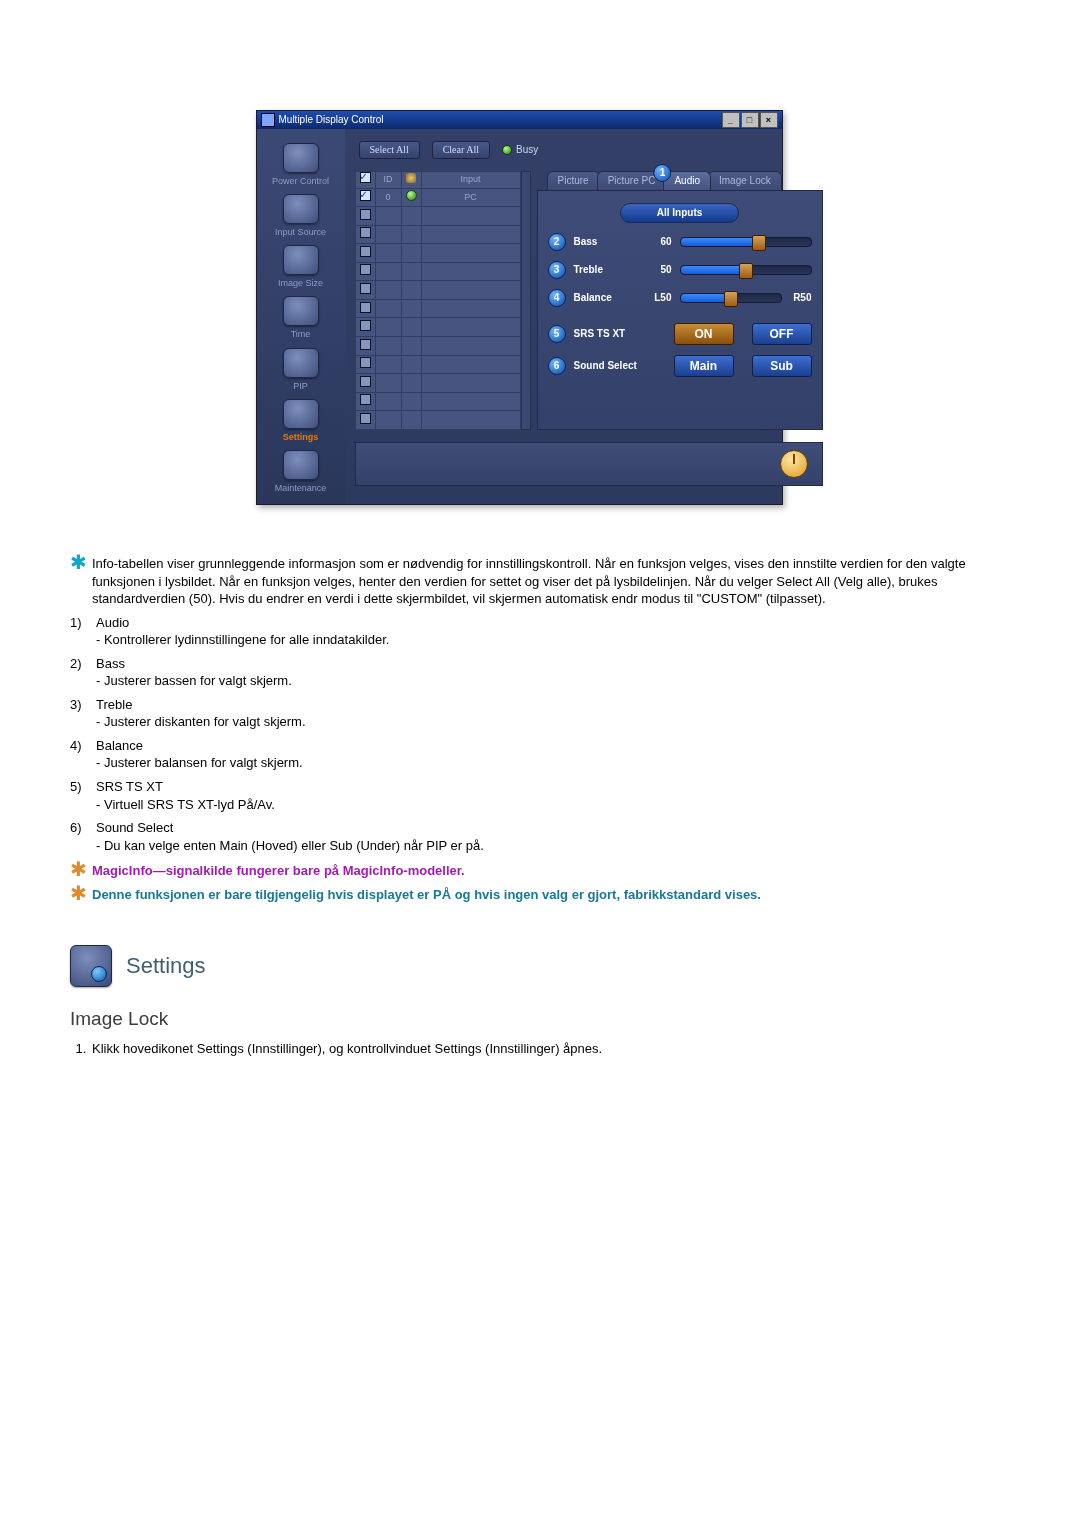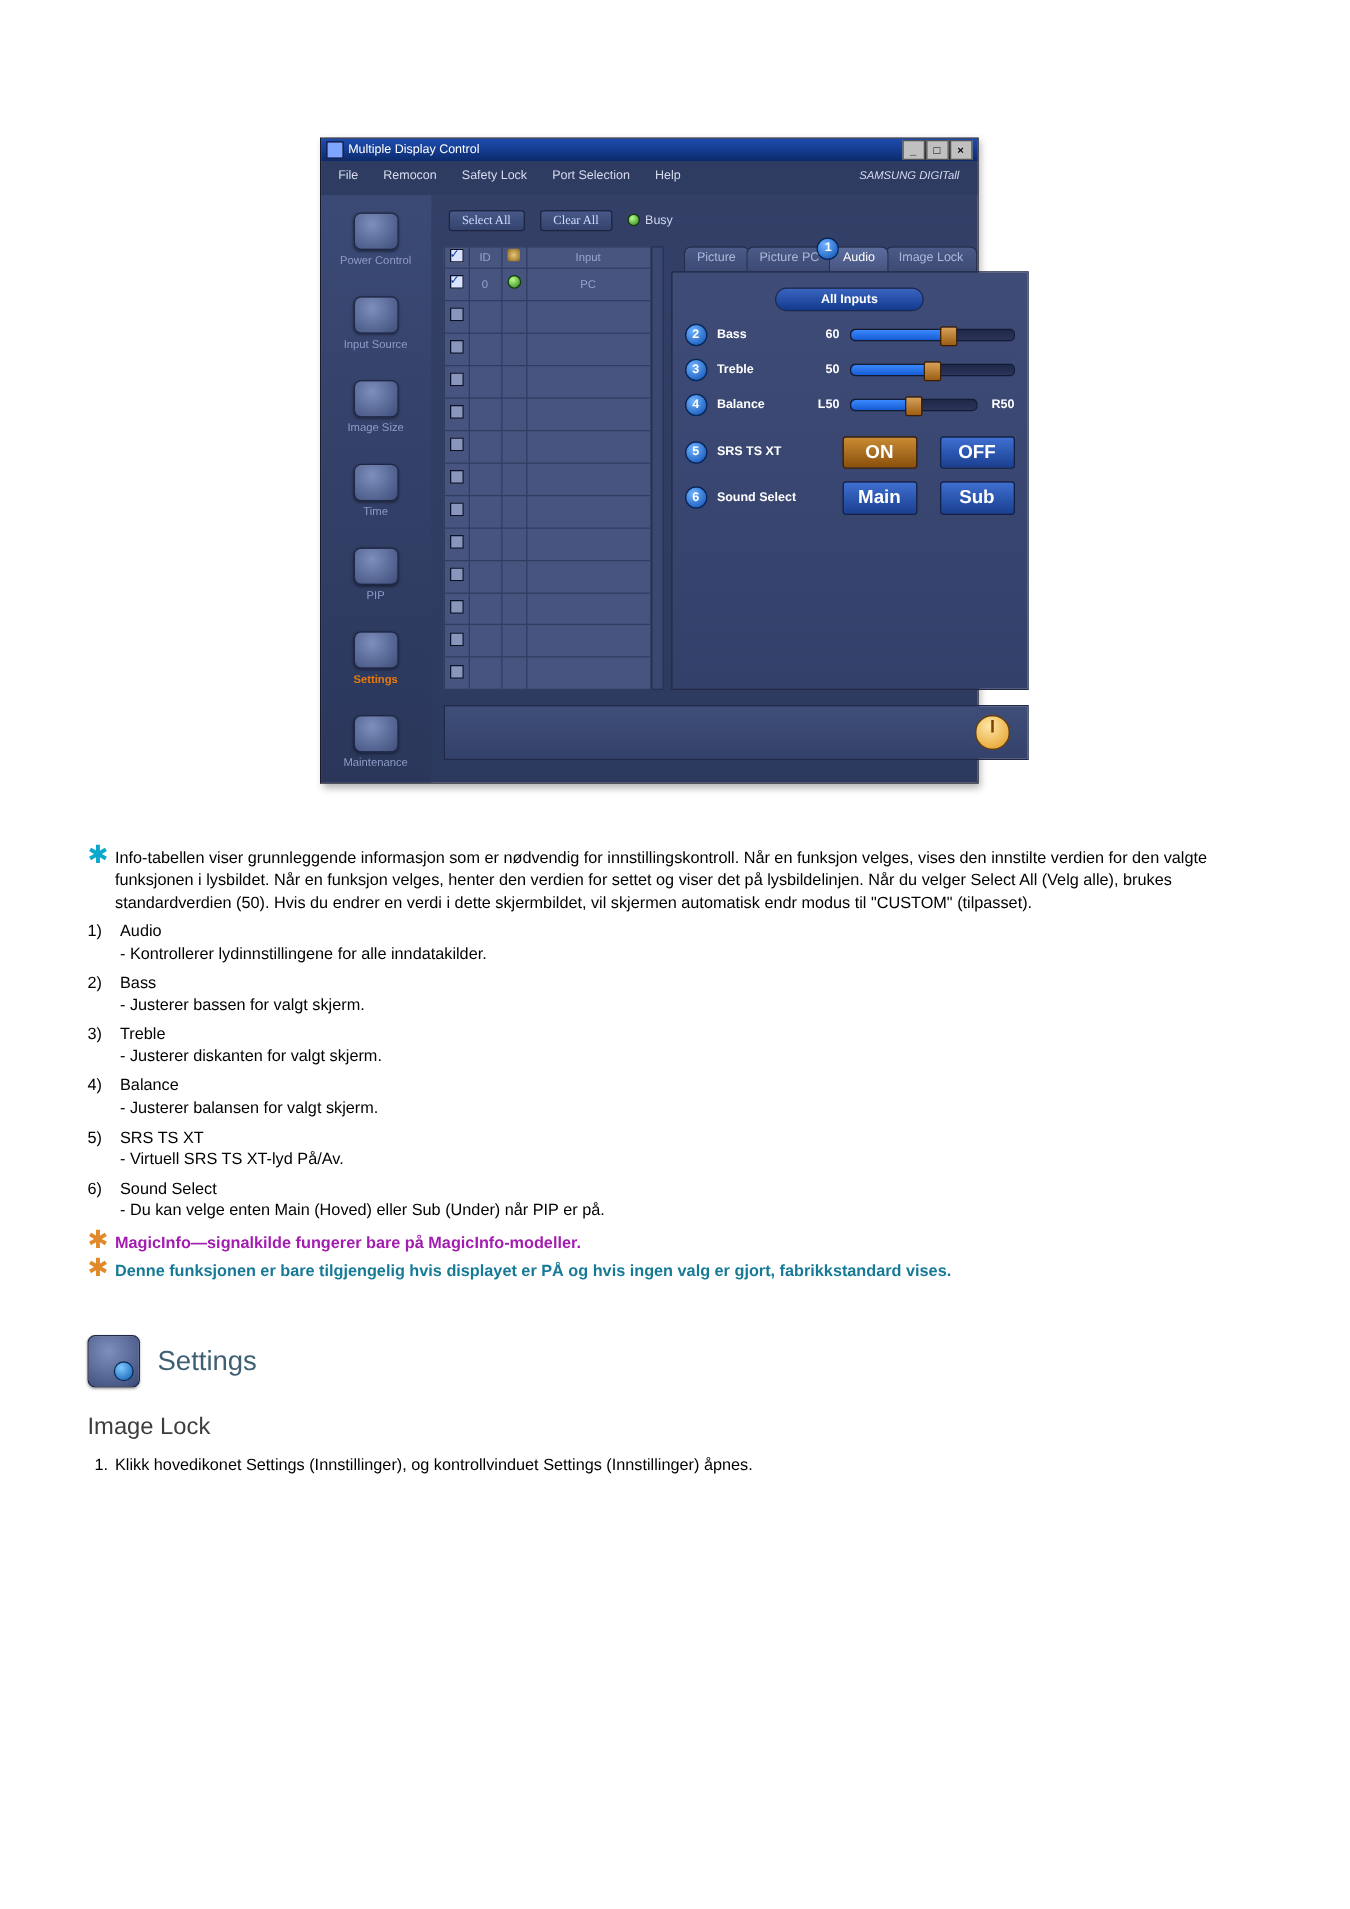--- a/index.html
+++ b/index.html
@@ -33,21 +33,21 @@
   .tb-ctrls { display:flex; gap:1px; }
   .tb-ctrls div { width:16px; height:14px; background:#c0c0c0; border:1px solid #555;
     color:#000; display:flex; align-items:center; justify-content:center; font-size:9px;
     font-weight:bold; }
   .menubar { display:flex; gap:0; padding: 3px 4px 6px 4px; background:#2f3c61; }
   .menubar span { padding: 2px 10px; color:#d6dbee; }
   .brand { margin-left:auto; font-style:italic; color:#9aa4cc; font-size:9px; padding-top:2px; }
 
   .body { display:flex; }
   .sidebar { width:90px; padding:14px 4px 10px 4px; display:flex; flex-direction:column;
-    align-items:center; gap:23px; background:linear-gradient(#3b4a75,#2a365a); }
+    align-items:center; gap:7px; background:linear-gradient(#3b4a75,#2a365a); }
   .side-item { width:80px; display:flex; flex-direction:column; align-items:center; gap:2px;
     color:#8f9cc6; font-size:9px; }
   .side-item.active { color:#e67a0e; font-weight:bold; }
   .side-icon { width:34px; height:28px; border-radius:6px;
     background: radial-gradient(circle at 40% 30%, #7e8fbd, #3e4d7a);
     border:1px solid #1f2744; box-shadow: 0 1px 2px rgba(0,0,0,.4); }
 
   .mainarea { flex:1; padding:10px 10px 18px 10px; display:flex; flex-direction:column; gap:6px; }
   .toolbar-row { display:flex; align-items:center; gap:12px; padding:2px 0 6px 4px; }
   .tbtn { padding:1px 10px; font-size:10px; color:#d3dcff; border:1px solid #1c2442;
@@ -103,21 +103,21 @@
   .slider { flex:1; height:8px; border-radius:4px; position:relative;
     background:linear-gradient(#1e2948,#2b3459); border:1px solid #131a33; }
   .slider .fill { position:absolute; left:0; top:0; bottom:0; border-radius:4px;
     background:linear-gradient(#3b89ff,#165dd4); }
   .slider .thumb { position:absolute; top:-3px; width:12px; height:14px;
     background:linear-gradient(#d8a15a,#9c5e12); border:1px solid #3d1f00; border-radius:2px;
     transform:translateX(-50%); }
   .end-label { width:22px; color:#fff; font-weight:bold; font-size:10px;text-align:right; }
   .btn-pair { display:flex; gap:18px; margin-left:12px; }
   .pbtn { width:58px; text-align:center; padding:2px 0; border-radius:3px;
-    font-size:15px; font-weight:bold; color:#fff; border:1px solid #122046;
+    font-size:12px; font-weight:bold; color:#fff; border:1px solid #122046;
     background:linear-gradient(#3e6fd0,#1a3f90); }
   .pbtn.orange { background:linear-gradient(#c88c34,#8a4f0c); border-color:#3a1f00; }
 
   .footer-strip { margin-top:6px; height:42px; border:1px solid #222a48;
     background:linear-gradient(#3f4e78,#34426b); display:flex; justify-content:flex-end;
     align-items:center; padding-right:14px; }
   .power-icon { width:26px; height:26px;
     background: radial-gradient(circle at 40% 30%, #ffe6a6, #e09a20);
     border-radius:50%; border:1px solid #6b3b00; position:relative; }
   .power-icon::after { content:""; position:absolute; left:50%; top:3px; width:2px; height:10px;
@@ -162,28 +162,20 @@
         <span class="tb-icon"></span>
         <span>Multiple Display Control</span>
       </div>
       <div class="tb-ctrls">
         <div>_</div>
         <div>□</div>
         <div>×</div>
       </div>
     </div>
 
-    <div class="menubar">
-      <span>File</span>
-      <span>Remocon</span>
-      <span>Safety Lock</span>
-      <span>Port Selection</span>
-      <span>Help</span>
-      <span class="brand">SAMSUNG DIGITall</span>
-    </div>
 
     <div class="body">
       <div class="sidebar">
         <div class="side-item">
           <div class="side-icon"></div>
           <span>Power Control</span>
         </div>
         <div class="side-item">
           <div class="side-icon"></div>
           <span>Input Source</span>

